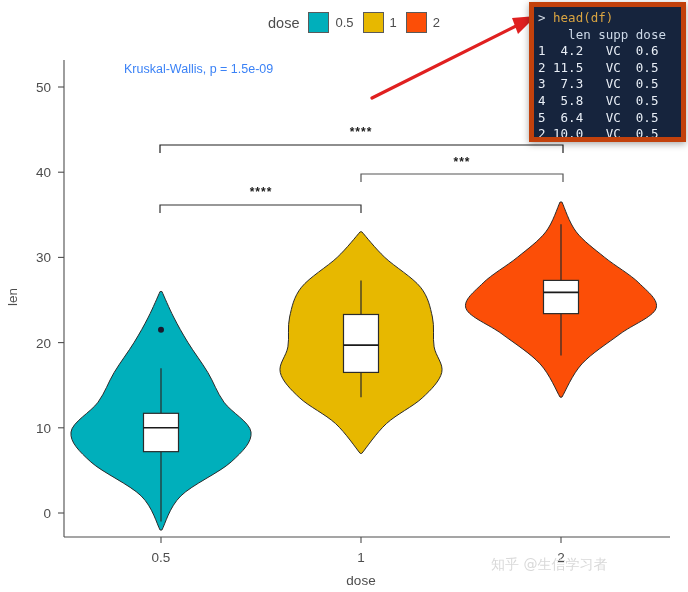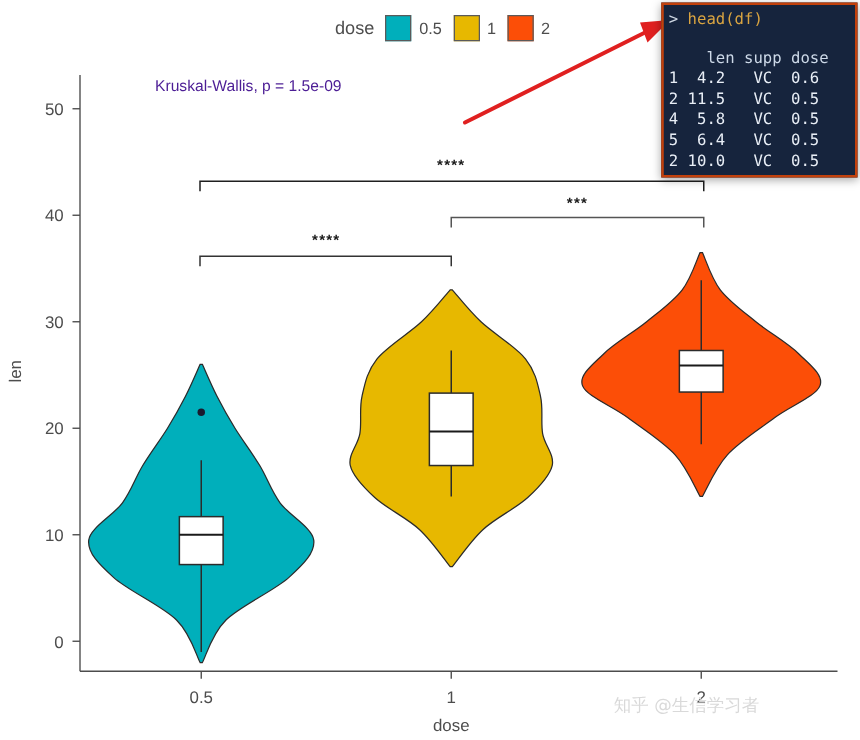--- a/index.html
+++ b/index.html
@@ -7,34 +7,34 @@
        font-family:"Liberation Sans","DejaVu Sans",sans-serif;color:#4d4d4d;}
   #plot-root{position:absolute;left:0;top:0;width:688px;height:416px;}
   svg.layer{position:absolute;left:0;top:0;width:688px;height:592px;}
 
   .legend-wrap{position:absolute;left:268px;top:12px;display:flex;align-items:center;gap:9px;}
   .legend-title{font-size:14.5px;color:#4d4d4d;}
   .legend-key{display:flex;align-items:center;gap:6px;}
   .legend-swatch{width:19px;height:19px;border:1px solid #5a5a5a;display:block;}
   .legend-label{font-size:13px;color:#4d4d4d;}
 
-  .kw-annot{position:absolute;left:124px;top:62px;font-size:12.5px;color:#4c1d95;white-space:nowrap;}
+  .kw-annot{position:absolute;left:124px;top:62px;font-size:12.5px;color:#3b82f6;white-space:nowrap;}
 
   .axis-text{font-size:13.5px;fill:#4d4d4d;}
   .axis-title{font-size:13.5px;fill:#4d4d4d;}
   .sig-star{font-size:12px;fill:#1a1a1a;font-weight:700;letter-spacing:1px;}
 
   .code-box{position:absolute;left:529px;top:2px;width:157px;height:140px;
-            background:#16243d;border:2px solid #c2410c;box-shadow:0 2px 7px rgba(0,0,0,.35);
+            background:#16243d;border:5px solid #c2410c;box-shadow:0 2px 7px rgba(0,0,0,.35);
             font-family:"DejaVu Sans Mono","Liberation Mono",monospace;
             font-size:12.5px;line-height:16.6px;color:#d8e3f0;padding:3px 4px 0 4px;
             box-sizing:border-box;overflow:hidden;}
   .code-prompt{color:#cfd8e3;}
   .code-cmd{color:#d9a441;}
-  .code-hdr{color:#cdd9e8;white-space:pre;margin-top:14px;}
+  .code-hdr{color:#cdd9e8;white-space:pre;}
   .code-row{white-space:pre;color:#e8eef6;}
 
   .watermark{position:absolute;left:491px;top:556px;font-size:14px;color:#d9d9d9;
              font-family:"DejaVu Sans",sans-serif;white-space:nowrap;}
 </style>
 </head>
 <body>
 
 <div id="plot-root">
 
@@ -127,19 +127,20 @@
       <polygon points="536,16 512,18 518,34" fill="#e02020"></polygon>
     </g>
   </svg>
 
   <div class="code-box">
     <div><span class="code-prompt">&gt;</span>
       <span class="code-cmd">head(df)</span></div>
     <div class="code-hdr">    len supp dose</div>
     <div class="code-row">1  4.2   VC  0.6</div>
     <div class="code-row">2 11.5   VC  0.5</div>
+    <div class="code-row">3  7.3   VC  0.5</div>
     <div class="code-row">4  5.8   VC  0.5</div>
     <div class="code-row">5  6.4   VC  0.5</div>
     <div class="code-row">2 10.0   VC  0.5</div>
   </div>
 
   <div class="watermark">知乎 @生信学习者</div>
 </div>
 
 </body></html>

